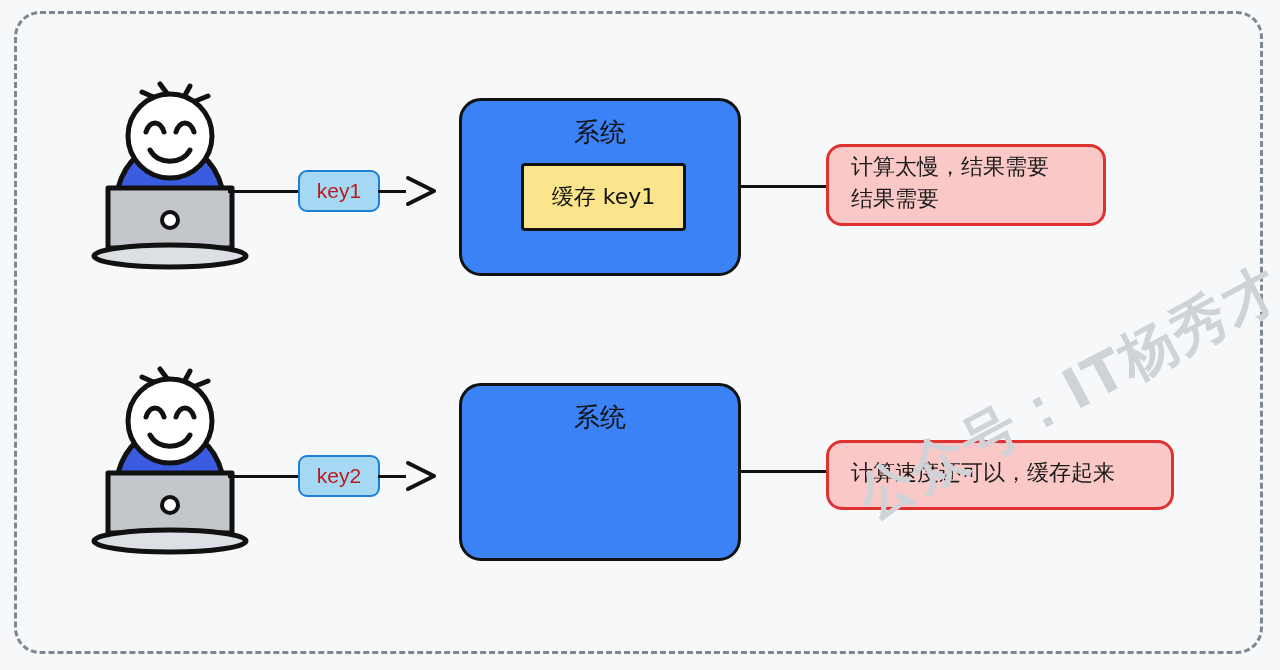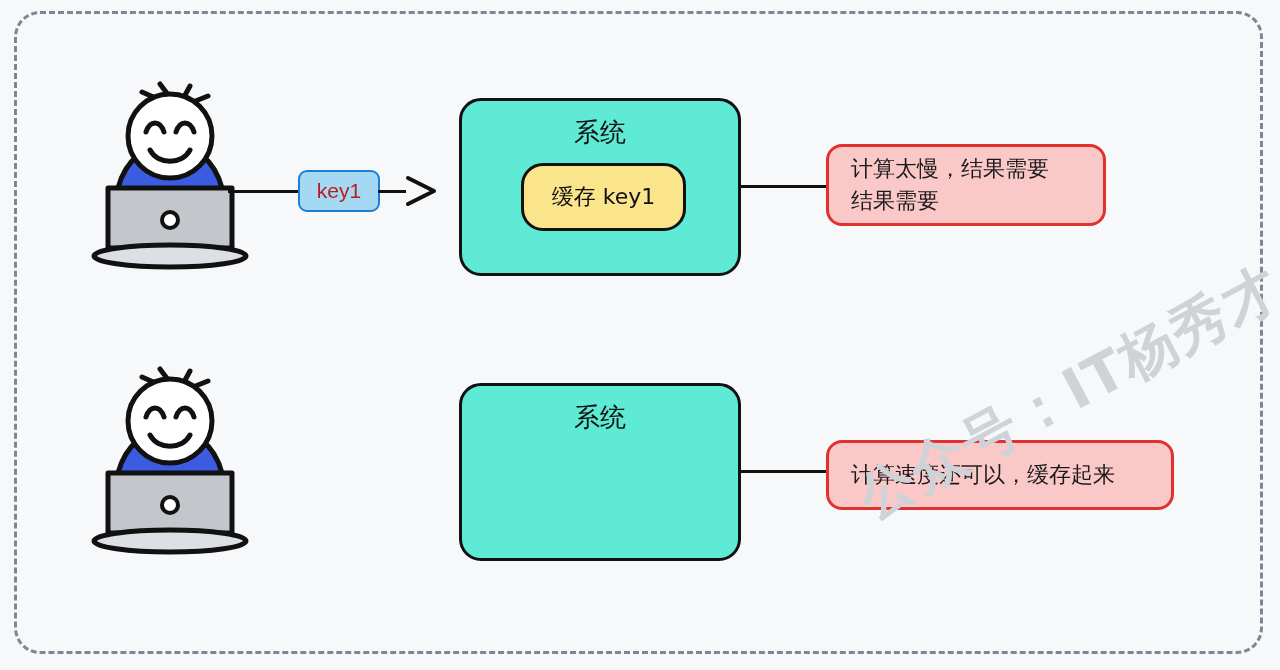--- a/index.html
+++ b/index.html
@@ -119,21 +119,21 @@
   }
 
   
   .system-box {
     position: absolute;
     left: 459px;
     top: 28px;
     width: 282px;
     height: 178px;
     box-sizing: border-box;
-    background: #5eead4;
+    background: #3b82f6;
     border: 3px solid #111;
     border-radius: 22px;
   }
   .system-title {
     position: absolute;
     left: 0;
     right: 0;
     top: 14px;
     text-align: center;
     font-size: 26px;
@@ -142,21 +142,21 @@
   }
   .cache-box {
     position: absolute;
     left: 59px;
     top: 62px;
     width: 165px;
     height: 68px;
     box-sizing: border-box;
     background: #fae48c;
     border: 3px solid #111;
-    border-radius: 22px;
+    border-radius: 4px;
     display: flex;
     align-items: center;
     justify-content: center;
     font-size: 22px;
     color: #111;
     font-family: "DejaVu Sans", "Liberation Sans", sans-serif;
   }
 
   
   .connector {
@@ -174,21 +174,21 @@
     box-sizing: border-box;
     background: #fbc8c8;
     border: 3px solid #e03131;
     border-radius: 16px;
     color: #1a1a1a;
     display: flex;
     align-items: center;
     font-size: 22px;
     line-height: 1.45;
     padding: 0 22px;
-    font-family: Liberation Sans, sans-serif;
+    font-family: Liberation Mono, monospace;
   }
   .note-box.note-1 {
     left: 826px;
     top: 74px;
     width: 280px;
     height: 82px;
   }
   .note-box.note-2 {
     left: 826px;
     top: 85px;
@@ -264,20 +264,30 @@
           <path d="M56 62 C60 50 70 50 74 62" stroke-width="5"></path>
           <path d="M86 62 C90 50 100 50 104 62" stroke-width="5"></path>
           <path d="M60 80 C68 95 92 95 100 80" stroke-width="5"></path>
           <path d="M18 118 L142 118 L142 178 L18 178 Z" fill="#c3c7cc" stroke="#111" stroke-width="5"></path>
           <circle cx="80" cy="150" r="8" fill="#ffffff" stroke="#111" stroke-width="4"></circle>
           <ellipse cx="80" cy="186" rx="76" ry="11" fill="#dcdfe3" stroke="#111" stroke-width="5"></ellipse>
         </g>
       </svg>
     </div>
 
+    <div class="flow">
+      <div class="line-a"></div>
+      <div class="key-label">key2</div>
+      <div class="line-b"></div>
+      <div class="arrow-head">
+        <svg width="36" height="34" viewBox="0 0 36 34" xmlns="http://www.w3.org/2000/svg">
+          <path d="M4 4 L30 17 L4 30" fill="none" stroke="#111" stroke-width="4" stroke-linecap="round" stroke-linejoin="round"></path>
+        </svg>
+      </div>
+    </div>
 
     <div class="system-box">
       <div class="system-title">系统</div>
     </div>
 
     <div class="connector"></div>
 
     <div class="note-box note-2">
       <span class="note-text">计算速度还可以，缓存起来</span>
     </div>

